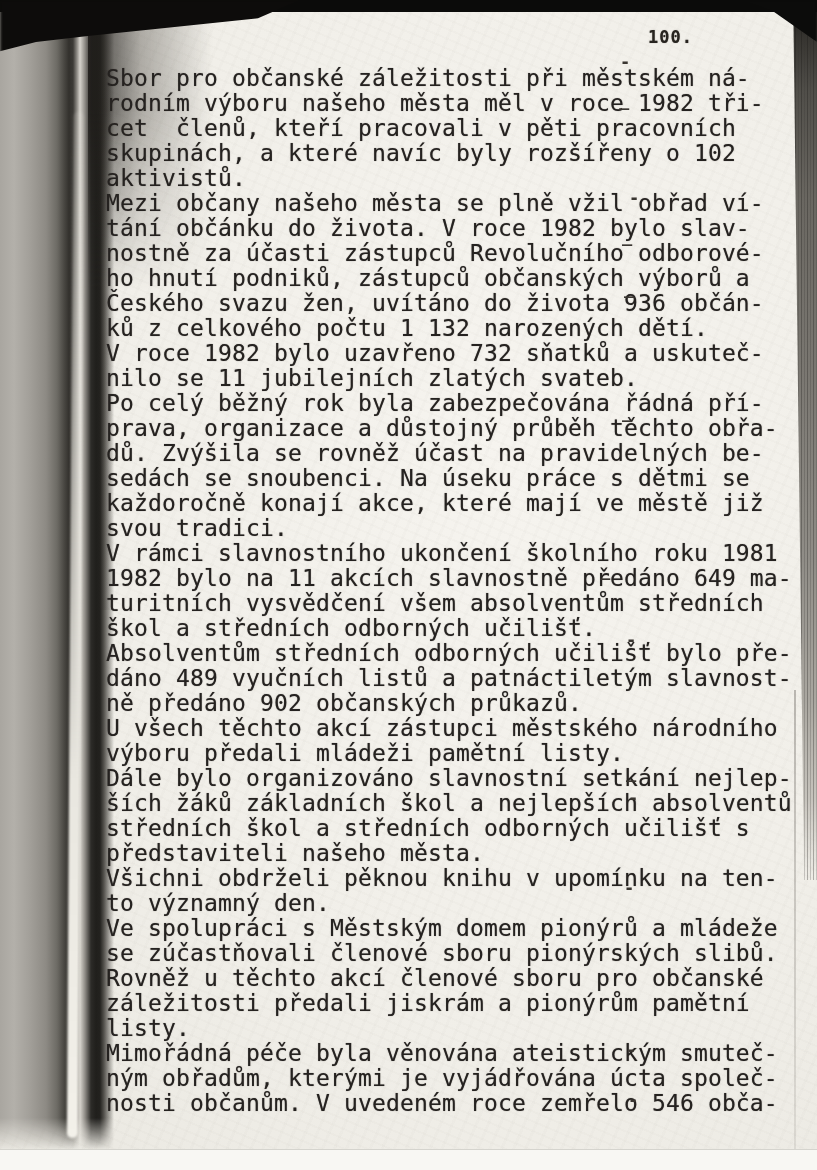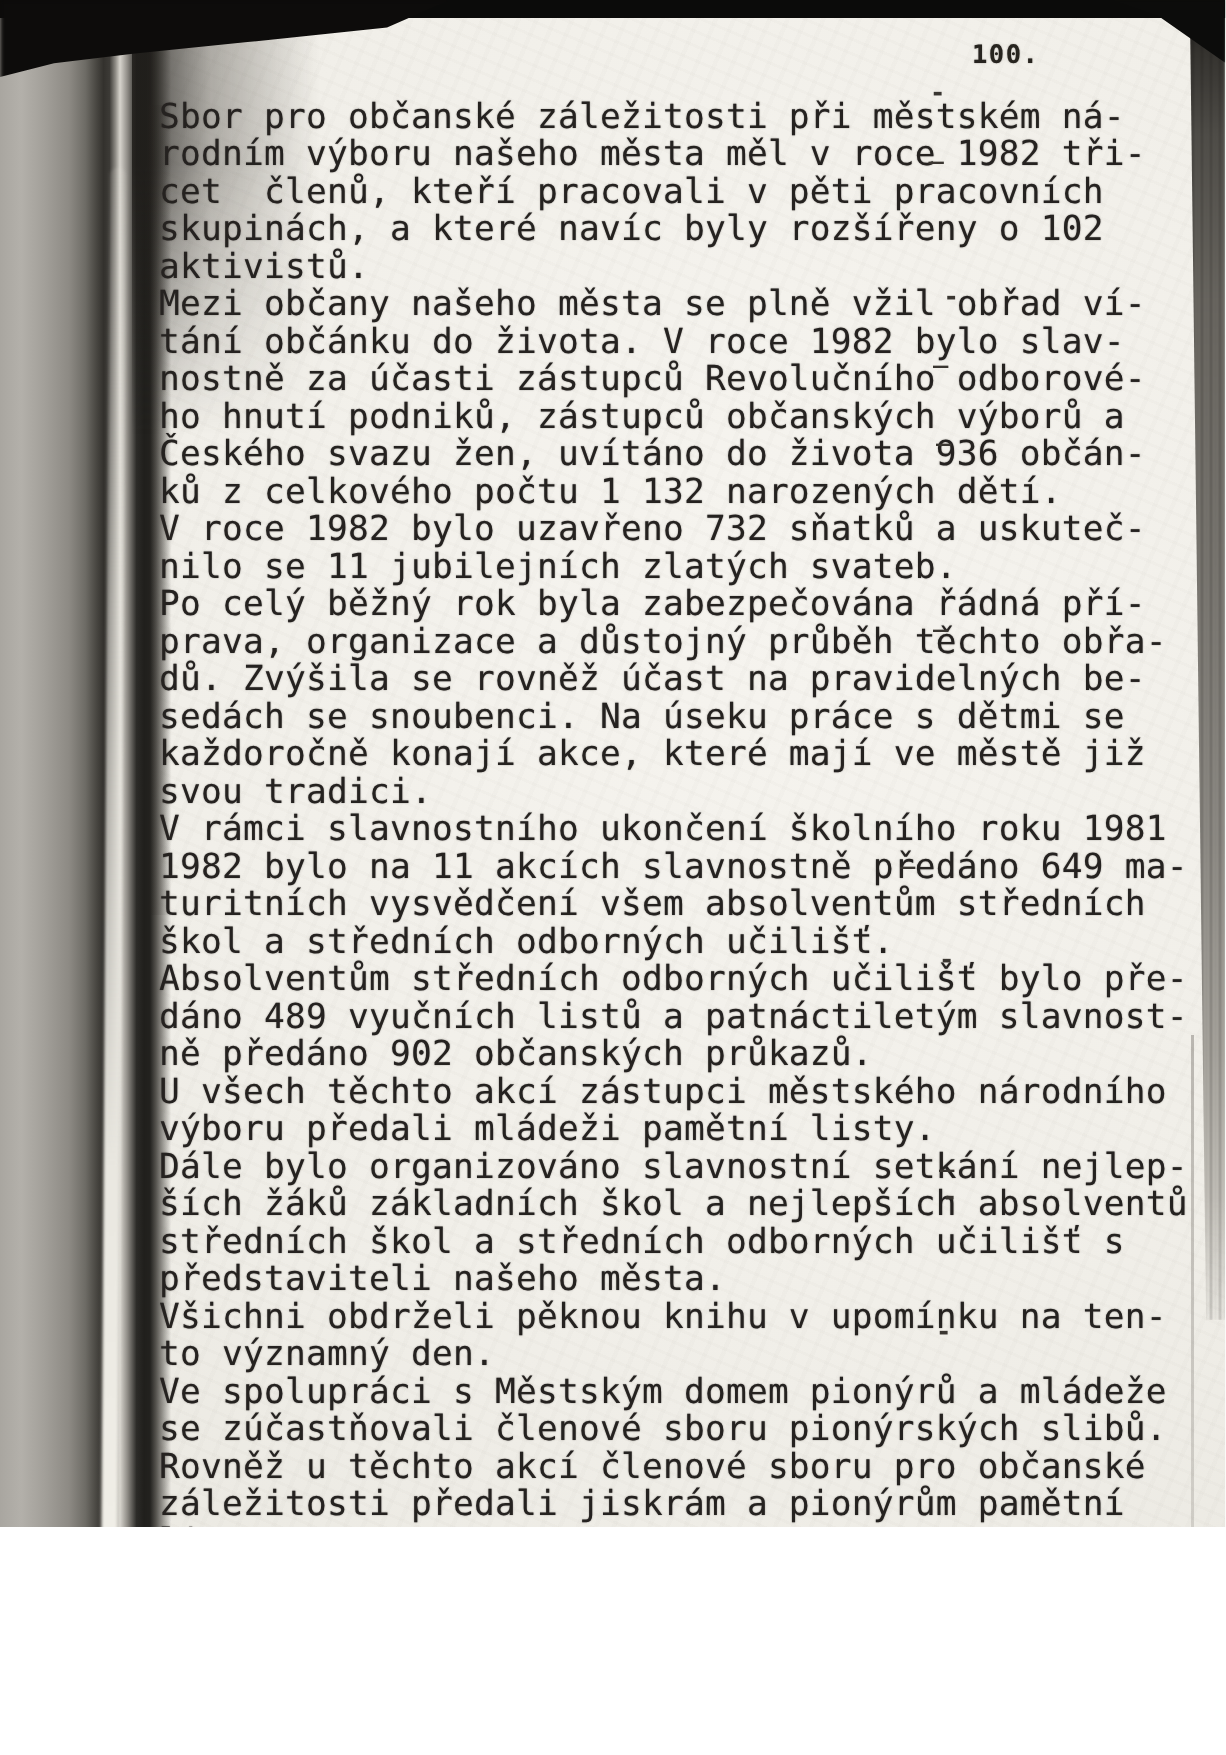--- a/index.html
+++ b/index.html
@@ -1,19 +1,19 @@
 <!DOCTYPE html>
 <html><head>
 <meta charset="utf-8">
 <style>
   html,body{margin:0;padding:0;}
   body{width:817px;height:1170px;overflow:hidden;background:#ffffff;}
 
   #page{
-    position:relative;width:817px;height:1018px;overflow:hidden;
+    position:relative;width:817px;height:1170px;overflow:hidden;
     background:
       radial-gradient(ellipse at 62% 38%, #f6f4ef 0%, #f1efe9 55%, #eae8e1 100%);
     font-family:"DejaVu Sans Mono","Liberation Mono",monospace;
   }
 
   
   .paper-texture{
     position:absolute;inset:0;pointer-events:none;
     background:
       repeating-linear-gradient(23deg, rgba(120,110,95,.025) 0 2px, rgba(0,0,0,0) 2px 9px),

